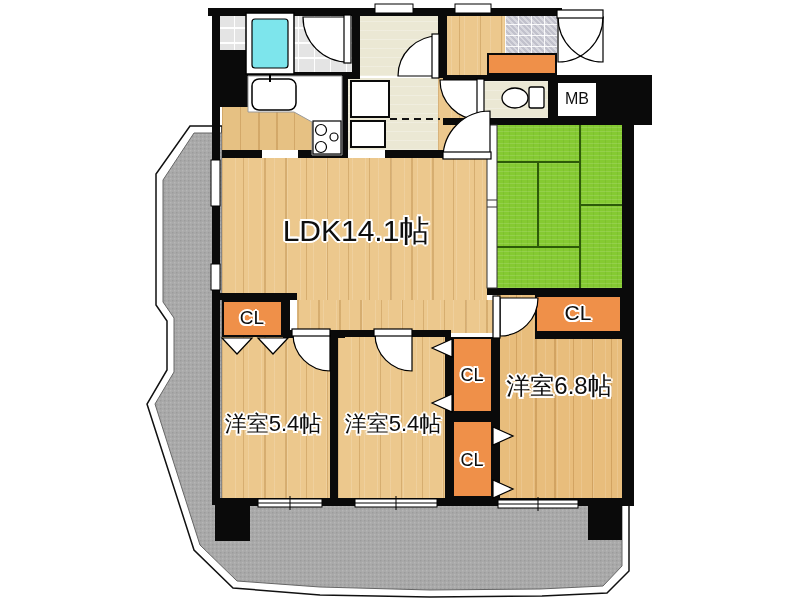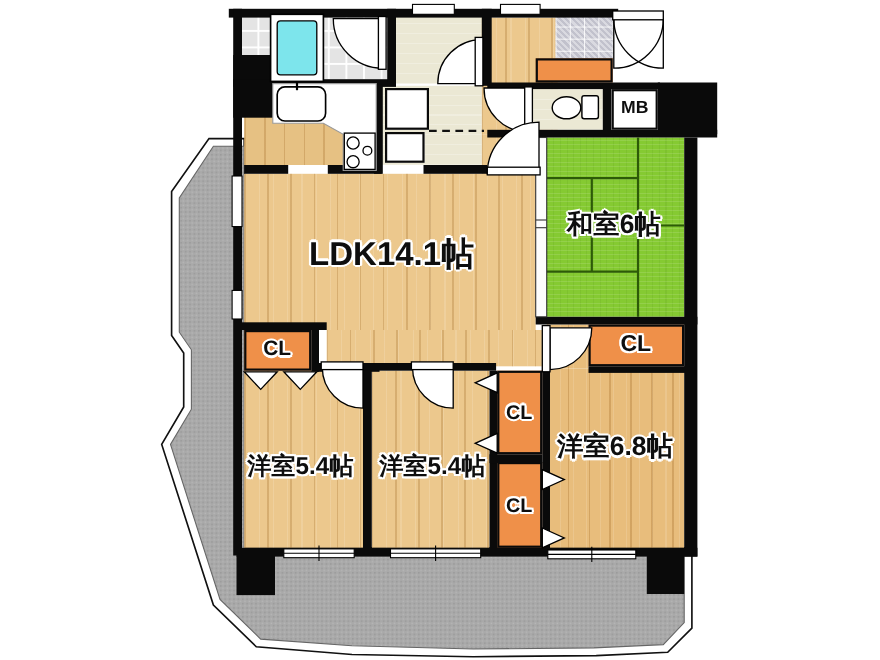--- a/index.html
+++ b/index.html
@@ -25,21 +25,21 @@
     background-image:linear-gradient(0deg,rgba(255,255,255,.9) 1px,rgba(0,0,0,0) 1px),
                      linear-gradient(90deg,rgba(255,255,255,.9) 1px,rgba(0,0,0,0) 1px),
                      repeating-linear-gradient(45deg,rgba(110,110,135,.22) 0 2px,rgba(0,0,0,0) 2px 4px);
     background-size:13px 11px,13px 11px,auto;}
   .green{background:#85ca32;
     background-image:repeating-linear-gradient(0deg,rgba(255,255,255,.12) 0 1px,rgba(0,0,0,0) 1px 4px),
                      repeating-linear-gradient(90deg,rgba(60,120,10,.10) 0 1px,rgba(0,0,0,0) 1px 6px);}
   .orange{background:#ef9049;border:2px solid #0a0a0a;box-sizing:border-box;}
   .whitebox{background:#fff;border:2px solid #0a0a0a;box-sizing:border-box;}
   .blackblock{position:absolute;background:#0a0a0a;z-index:13;}
-  .label{position:absolute;z-index:30;color:#0e0e0e;font-weight:bold;white-space:nowrap;
+  .label{position:absolute;z-index:30;color:#0e0e0e;font-weight:normal;white-space:nowrap;
     transform:translate(-50%,-50%);
     text-shadow:2px 0 0 #fff,-2px 0 0 #fff,0 2px 0 #fff,0 -2px 0 #fff,
                 1.5px 1.5px 0 #fff,-1.5px -1.5px 0 #fff,1.5px -1.5px 0 #fff,-1.5px 1.5px 0 #fff;}
   #watermark{position:absolute;left:183px;top:268px;z-index:40;font-size:58px;font-weight:bold;
     letter-spacing:4px;color:rgba(255,255,255,.88);white-space:nowrap;
     text-shadow:0 0 2px rgba(110,110,110,.4);}
   svg{position:absolute;left:0;top:0;}
   #balcony-svg{z-index:1;}
   #fixtures-svg{z-index:20;}
 </style>
@@ -192,23 +192,22 @@
       <line x1="290" y1="496" x2="290" y2="510"></line>
       <line x1="396" y1="496" x2="396" y2="510"></line>
       <line x1="538" y1="497" x2="538" y2="511"></line>
       <line x1="258" y1="503" x2="322" y2="503"></line>
       <line x1="355" y1="503" x2="437" y2="503"></line>
       <line x1="498" y1="504" x2="578" y2="504"></line>
     </g>
   </svg>
 
   <div class="label" style="left:356px;top:231px;font-size:30px;">LDK14.1帖</div>
-  <div class="label" style="left:558px;top:204px;font-size:24px;">和室6帖</div>
   <div class="label" style="left:273px;top:424px;font-size:22px;">洋室5.4帖</div>
   <div class="label" style="left:393px;top:424px;font-size:22px;">洋室5.4帖</div>
-  <div class="label" style="left:559px;top:406px;font-size:24px;text-align:center;">洋室6.8帖</div>
+  <div class="label" style="left:559px;top:386px;font-size:24px;text-align:center;">洋室6.8帖</div>
   <div class="label" style="left:252px;top:318px;font-size:19px;">CL</div>
   <div class="label" style="left:578px;top:313px;font-size:21px;">CL</div>
   <div class="label" style="left:472px;top:375px;font-size:18px;">CL</div>
   <div class="label" style="left:472px;top:460px;font-size:18px;">CL</div>
   <div class="label" style="left:577px;top:99px;font-size:16px;text-shadow:none;">MB</div>
 
 </div>
 
 </body></html>

